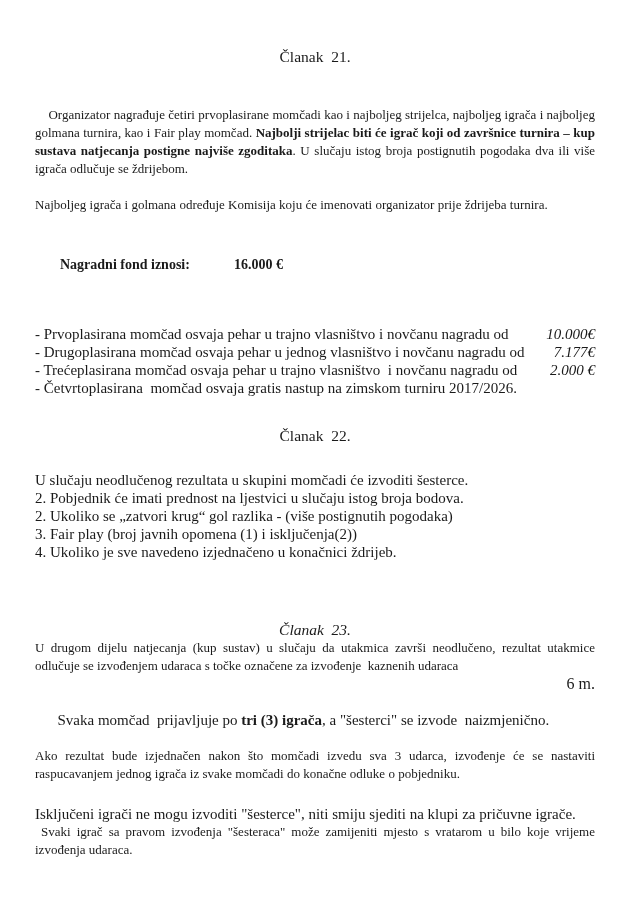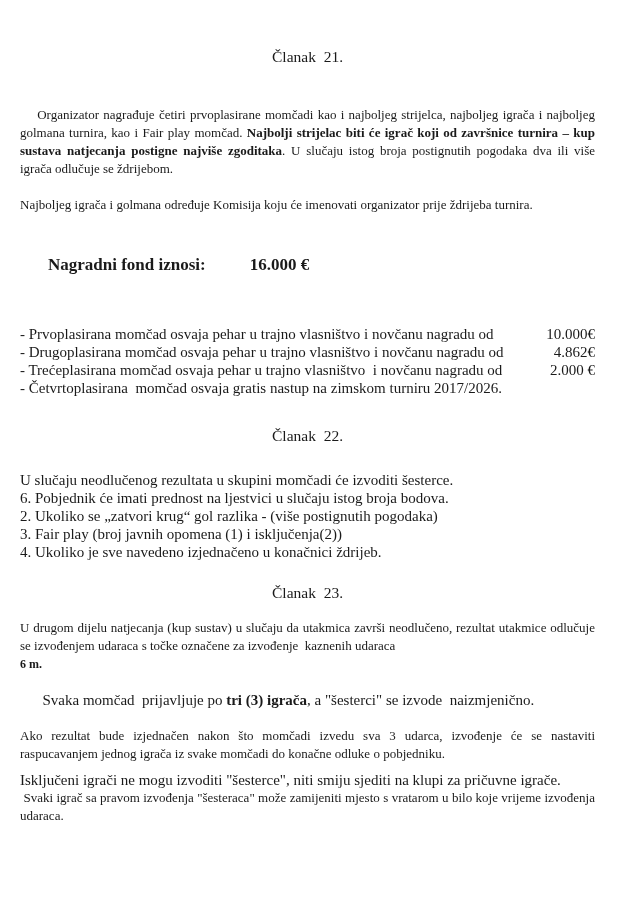--- a/index.html
+++ b/index.html
@@ -11,75 +11,77 @@
     width: 629px;
     height: 899px;
     overflow: hidden;
     font-family: "Liberation Serif", "DejaVu Serif", serif;
     color: #1a1a1a;
   }
   .page {
     box-sizing: border-box;
     width: 629px;
     height: 899px;
-    padding: 48px 34px 0 20px;
+    padding: 48px 34px 0 35px;
     background: #ffffff;
   }
   .centered-heading {
     text-align: center;
     font-size: 15.5px;
     line-height: 18px;
     white-space: pre-wrap;
   }
   .body-text {
     font-size: 13px;
     line-height: 18px;
     text-align: justify;
     white-space: pre-wrap;
   }
   .body-text .bold { font-weight: bold; }
   .para-block { margin: 0; }
   .first-para { margin-top: 22px; }
   .prize-heading {
     margin-top: 12px;
     padding-left: 11px;
-    font-size: 17px;
+    font-size: 14px;
     line-height: 26px;
     font-weight: bold;
     white-space: pre-wrap;
   }
   .prize-heading .amount { margin-left: 44px; }
   .prize-list { margin-top: 21px; }
   .prize-row {
     display: flex;
     font-size: 15px;
     line-height: 18px;
     white-space: pre-wrap;
   }
   .prize-row .prize-amount {
     margin-left: auto;
     text-align: center;
     white-space: pre;
+    font-style: italic;
   }
   .h22 { margin-top: 30px; }
   .block-22 { margin-top: 26px; }
   .list-line {
     font-size: 15px;
     line-height: 18px;
     white-space: pre-wrap;
   }
-  .h23 { margin-top: 23px; }
-  .block-23 { margin-top: 17px; }
+  .h23 { margin-top: 60px; font-style: italic; }
+  .block-23 { }
   .bold-line {
-    font-size: 12px;
+    font-size: 16px;
     line-height: 18px;
-    font-weight: bold;
+    font-weight: normal;
     white-space: pre-wrap;
+    text-align: right;
   }
-  .closing-block { margin-top: 8px; }
+  .closing-block { margin-top: 22px; }
 </style>
 </head>
 <body>
 
 <div class="page">
 
   <div class="centered-heading">Članak  21.</div>
 
   <div class="body-text para-block first-para">
     <span>Organizator nagrađuje četiri prvoplasirane momčadi kao i najboljeg strijelca, najboljeg igrača i najboljeg golmana turnira, kao i Fair play momčad. </span><span class="bold">Najbolji strijelac biti će igrač koji od završnice turnira – kup sustava natjecanja postigne najviše zgoditaka</span><span>. U slučaju istog broja postignutih pogodaka dva ili više igrača odlučuje se ždrijebom.</span>
@@ -89,38 +91,38 @@
   <div class="prize-heading">
     <span>Nagradni fond iznosi:</span><span class="amount">16.000 €</span>
   </div>
 
   <div class="prize-list">
     <div class="prize-row">
       <span>- Prvoplasirana momčad osvaja pehar u trajno vlasništvo i novčanu nagradu od</span>
       <span class="prize-amount">10.000€</span>
     </div>
     <div class="prize-row">
-      <span>- Drugoplasirana momčad osvaja pehar u trajno vlasništvo i novčanu nagradu od</span>
-      <span class="prize-amount">4.862€</span>
+      <span>- Drugoplasirana momčad osvaja pehar u jednog vlasništvo i novčanu nagradu od</span>
+      <span class="prize-amount">7.177€</span>
     </div>
     <div class="prize-row">
       <span>- Trećeplasirana momčad osvaja pehar u trajno vlasništvo  i novčanu nagradu od</span>
       <span class="prize-amount">2.000 €</span>
     </div>
     <div class="prize-row">
       <span>- Četvrtoplasirana  momčad osvaja gratis nastup na zimskom turniru 2017/2026.</span>
       <span class="prize-amount"></span>
     </div>
   </div>
 
   <div class="centered-heading h22">Članak  22.</div>
 
   <div class="block-22">
     <div class="list-line">U slučaju neodlučenog rezultata u skupini momčadi će izvoditi šesterce.</div>
-    <div class="list-line">6. Pobjednik će imati prednost na ljestvici u slučaju istog broja bodova.</div>
+    <div class="list-line">2. Pobjednik će imati prednost na ljestvici u slučaju istog broja bodova.</div>
     <div class="list-line">2. Ukoliko se „zatvori krug“ gol razlika - (više postignutih pogodaka)</div>
     <div class="list-line">3. Fair play (broj javnih opomena (1) i isključenja(2))</div>
     <div class="list-line">4. Ukoliko je sve navedeno izjednačeno u konačnici ždrijeb.</div>
   </div>
 
   <div class="centered-heading h23">Članak  23.</div>
 
   <div class="block-23">
     <div class="body-text para-block">U drugom dijelu natjecanja (kup sustav) u slučaju da utakmica završi neodlučeno, rezultat utakmice odlučuje se izvođenjem udaraca s točke označene za izvođenje  kaznenih udaraca</div>
     <div class="bold-line">6 m.</div>

